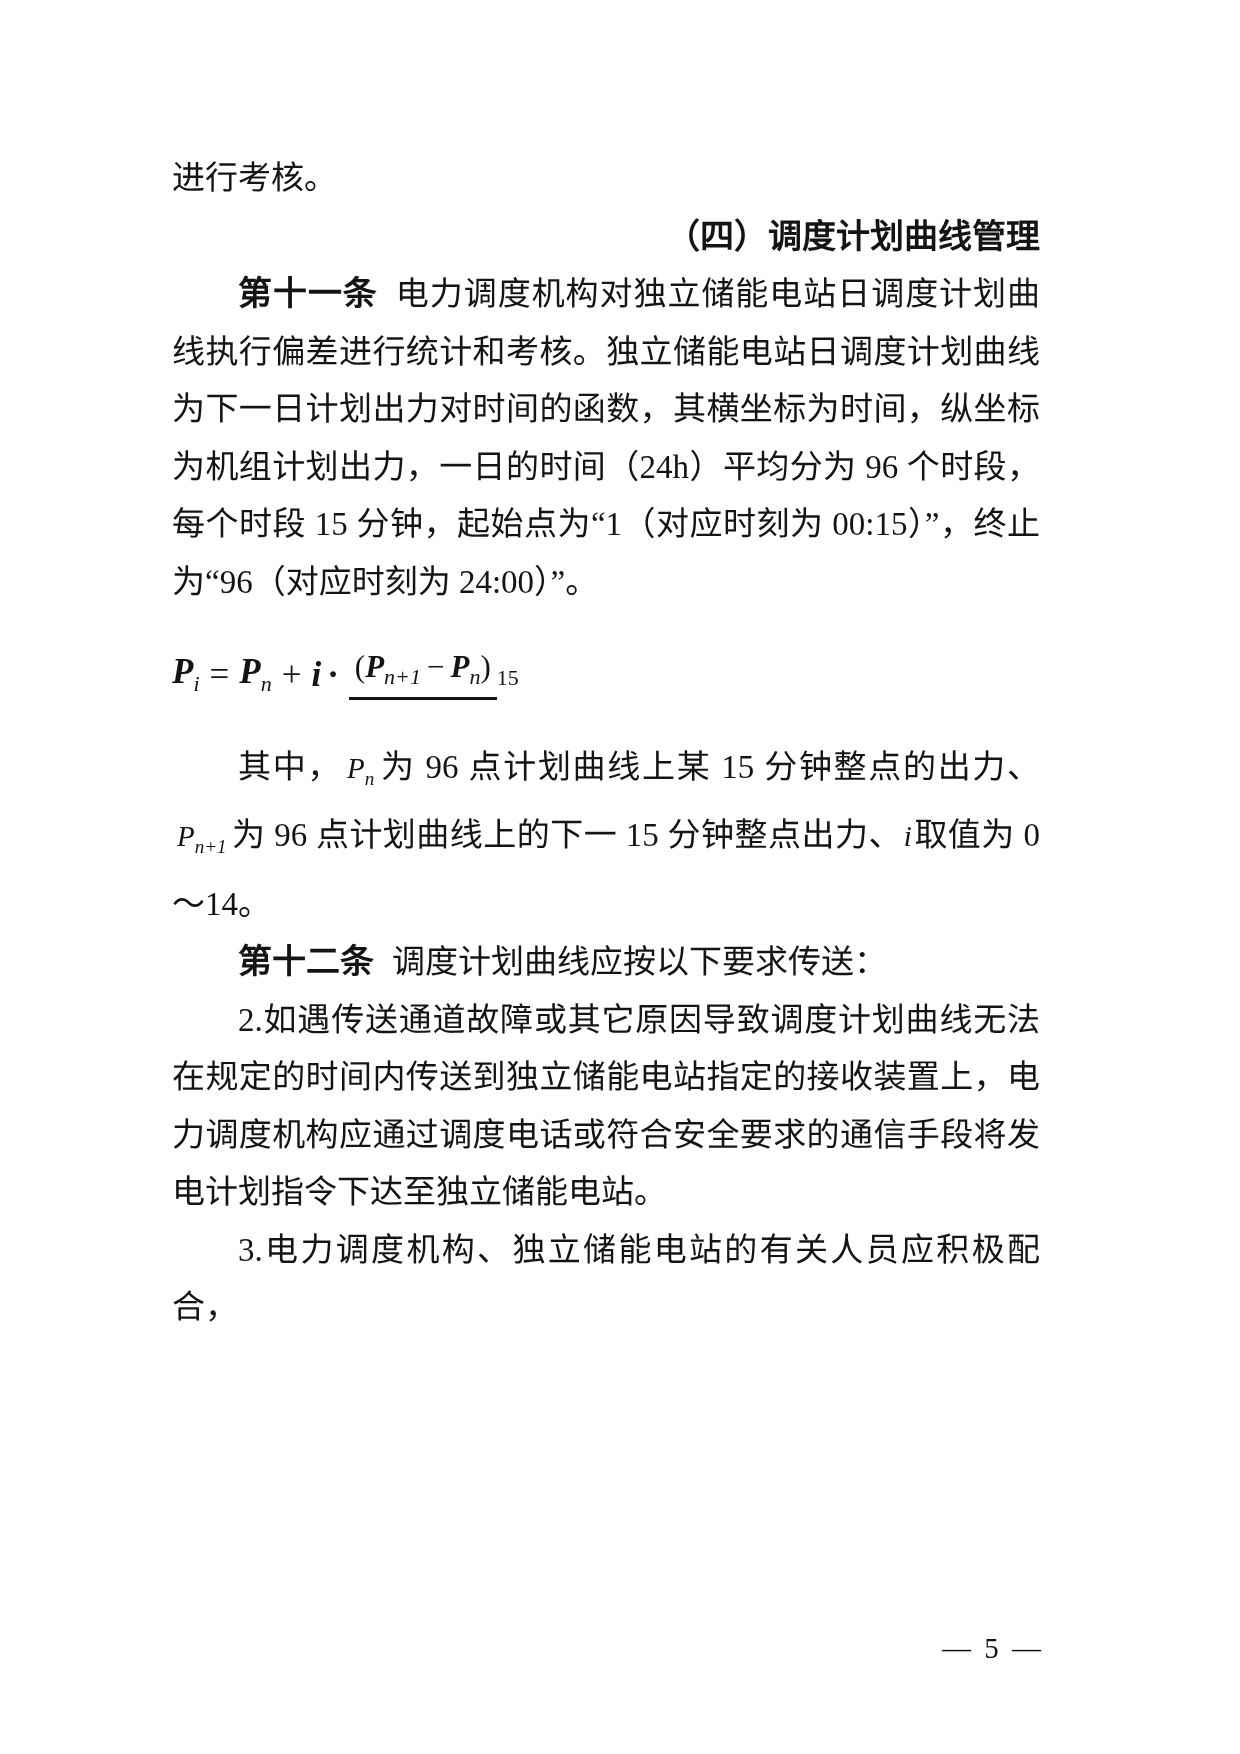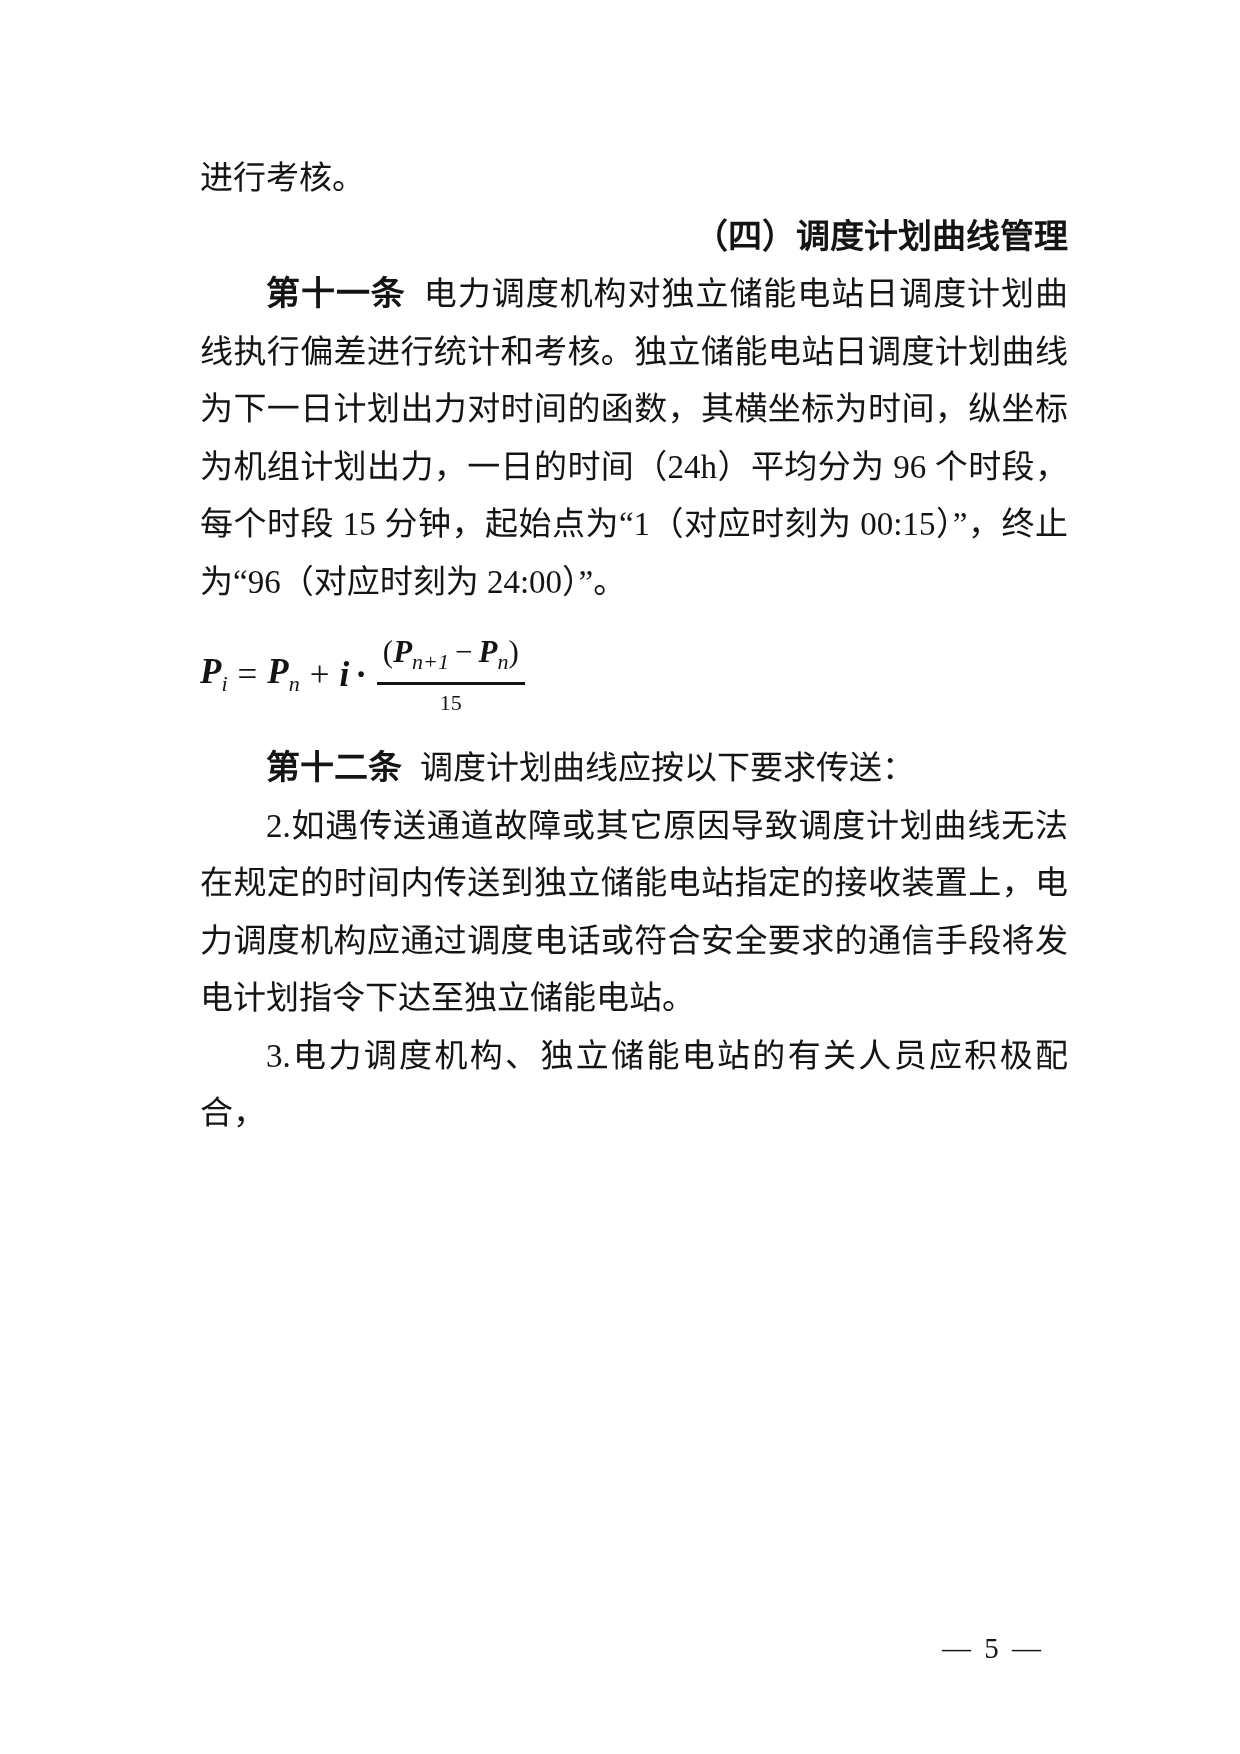--- a/index.html
+++ b/index.html
@@ -9,21 +9,21 @@
     position: relative;
     width: 1240px;
     height: 1754px;
     background: #ffffff;
     color: #141414;
     font-family: "Liberation Serif", "DejaVu Serif", serif;
     overflow: hidden;
   }
   .content {
     position: absolute;
-    left: 200px;
+    left: 172px;
     top: 150px;
     width: 868px;
     font-size: 33px;
     line-height: 57.5px;
     text-align: justify;
     text-justify: inter-character;
   }
   .para { margin: 0; }
   .indent { text-indent: 66px; }
   .section-heading {
@@ -57,21 +57,21 @@
     text-align: center;
     text-indent: 0;
     font-family: "Liberation Serif", "DejaVu Serif", serif;
   }
   .formula-row i { font-style: italic; font-weight: 600; }
   .formula-row sub { font-size: 22px; font-style: italic; }
   .f-op { padding: 0 10px; }
   .f-dot { padding: 0 6px; font-weight: 700; }
   .frac {
     display: inline-flex;
-    flex-direction: column;
+    flex-direction: row;
     align-items: center;
     margin-left: 4px;
     font-size: 31px;
   }
   .frac .num { display: block; border-bottom: 3px solid #141414; padding: 0 6px 7px 6px; white-space: nowrap; }
   .frac .num .n-op { padding: 0 6px; }
   .frac .den { display: block; padding-top: 6px; font-style: normal; font-size: 22px; }
   .footer {
     position: absolute;
     top: 1632px;
@@ -100,20 +100,21 @@
       <span><i>P</i><sub>n</sub></span>
       <span class="f-op">+</span>
       <span><i>i</i></span>
       <span class="f-dot">·</span>
       <span class="frac">
         <span class="num"><span>(</span><i>P</i><sub>n+1</sub><span class="n-op">−</span><i>P</i><sub>n</sub><span>)</span></span>
         <span class="den">15</span>
       </span>
     </div>
 
+    <p class="para indent"><span>其中，</span><span class="math"><i>P</i><sub>n</sub></span><span>为 96 点计划曲线上某 15 分钟整点的出力、</span><span class="math"><i>P</i><sub>n+1</sub></span><span>为 96 点计划曲线上的下一 15 分钟整点出力、</span><span class="math" style="margin:0 2px;"><i>i</i></span><span>取值为 0～14。</span></p>
 
     <p class="para indent"><span class="article-label">第十二条</span><span>调度计划曲线应按以下要求传送：</span></p>
 
 
     <p class="para indent">2.如遇传送通道故障或其它原因导致调度计划曲线无法在规定的时间内传送到独立储能电站指定的接收装置上，电力调度机构应通过调度电话或符合安全要求的通信手段将发电计划指令下达至独立储能电站。</p>
 
     <p class="para indent">3.电力调度机构、独立储能电站的有关人员应积极配合，</p>
 
   </div>
 

